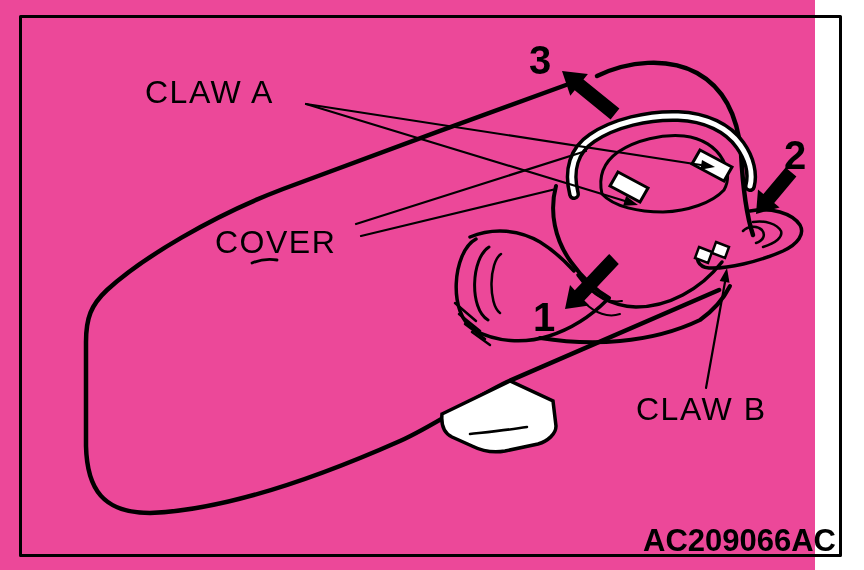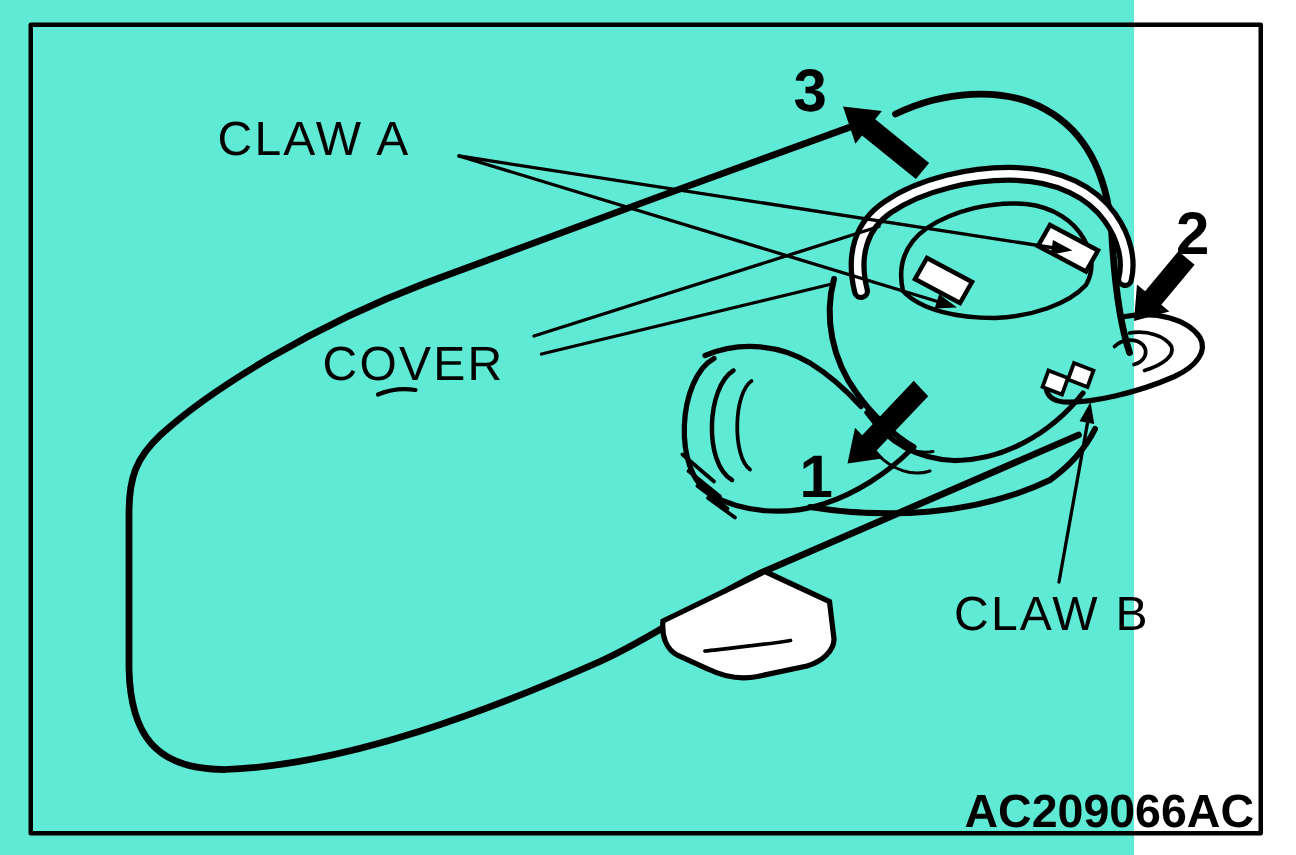--- a/index.html
+++ b/index.html
@@ -1,17 +1,17 @@
 <!DOCTYPE html>
 <html><head>
 <meta charset="utf-8">
 <style>
   html,body{margin:0;padding:0;background:#ffffff;width:864px;height:570px;overflow:hidden;}
   body{font-family:"Liberation Sans", sans-serif;}
-  #stage{position:relative;width:756px;height:570px;background:#5eead4;}
+  #stage{position:relative;width:815px;height:570px;background:#ec4899;}
   svg{position:absolute;left:0;top:0;}
   svg text{fill:#000;font-family:"Liberation Sans", sans-serif;}
   .lbl{font-size:32px;letter-spacing:1.5px;}
   .num{font-size:40px;font-weight:bold;}
   .code{font-size:31px;font-weight:bold;letter-spacing:0px;}
   .ln{stroke:#000;fill:none;stroke-linecap:round;stroke-linejoin:round;}
   .whitefill{fill:#fff;stroke:#000;}
   .solid{fill:#000;stroke:none;}
 </style>
 </head>

